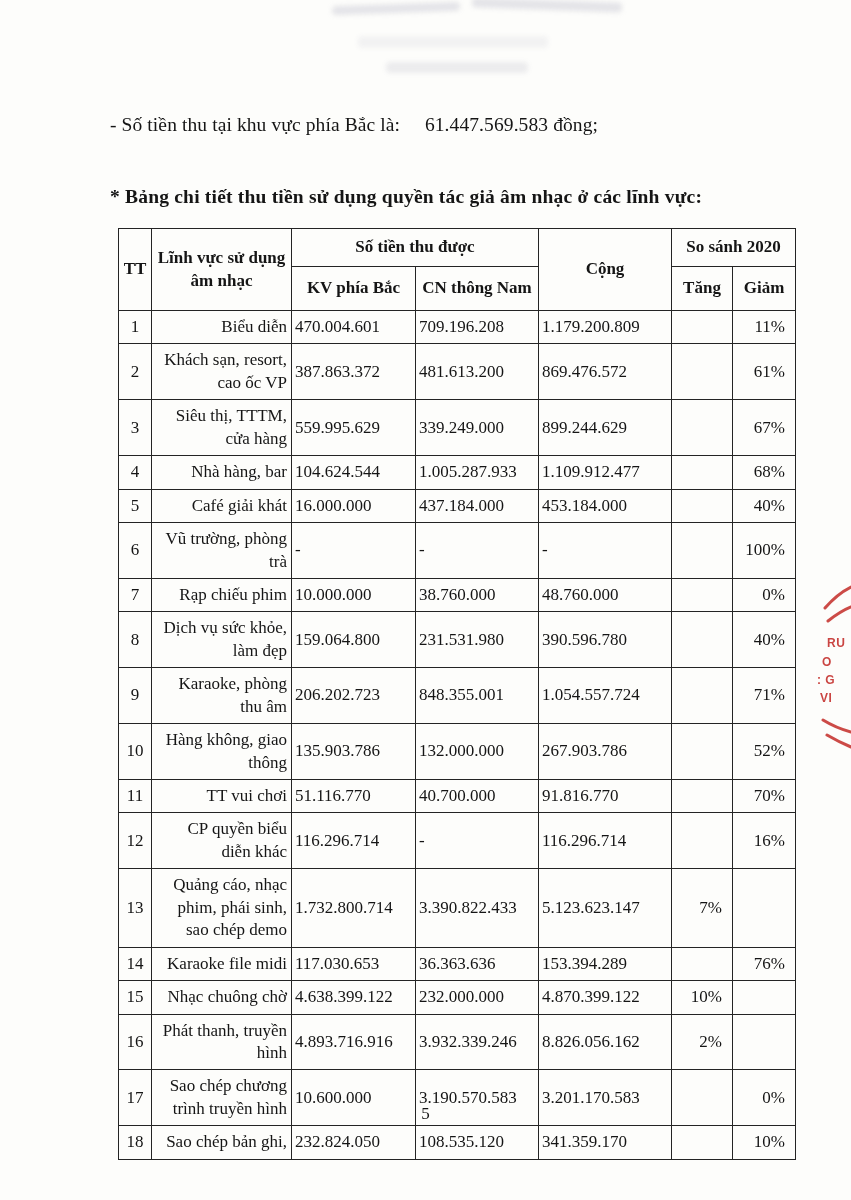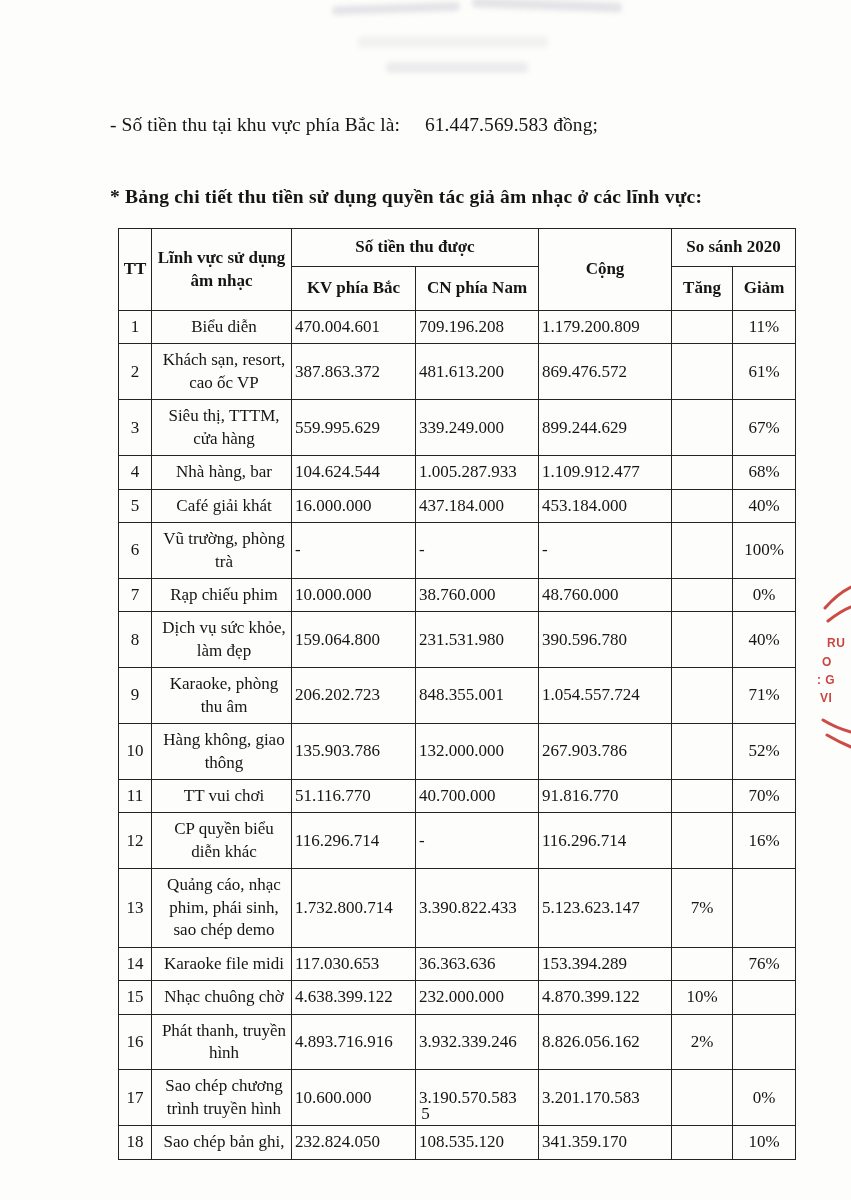--- a/index.html
+++ b/index.html
@@ -44,23 +44,23 @@
   table.revenue th, table.revenue td {
     border:1.4px solid #242424;
     vertical-align:middle;
     line-height:1.32;
   }
   table.revenue th { font-weight:bold; text-align:center; padding:4px 3px; }
   tr.hrow1 th { height:38px; }
   tr.hrow2 th { height:44px; }
 
   td.c-tt    { text-align:center; }
-  td.c-field { text-align:center; padding:5px 4px 5px 9px; }
+  td.c-field { text-align:right; padding:5px 4px 5px 9px; }
   td.c-num   { text-align:left; padding:5px 9px 5px 3px; }
-  td.c-pct   { text-align:center; padding:5px 2px; }
+  td.c-pct   { text-align:right; padding:5px 10px; }
   table.revenue tbody td { height:33px; }
 
   .page-number {
     position:absolute; left:0; top:1104px; width:100%;
     text-align:center; font-size:17px;
   }
 
   .stamp {
     position:absolute; left:813px; top:581px;
     width:38px; height:180px;
@@ -100,21 +100,21 @@
     <thead>
       <tr class="hrow1">
         <th rowspan="2">TT</th>
         <th rowspan="2">Lĩnh vực sử dụng âm nhạc</th>
         <th colspan="2">Số tiền thu được</th>
         <th rowspan="2">Cộng</th>
         <th colspan="2">So sánh 2020</th>
       </tr>
       <tr class="hrow2">
         <th>KV phía Bắc</th>
-        <th>CN phía Nam</th>
+        <th>CN thông Nam</th>
         <th>Tăng</th>
         <th>Giảm</th>
       </tr>
     </thead>
     <tbody>
         <tr>
       <td class="c-tt">1</td>
       <td class="c-field">Biểu diễn</td>
       <td class="c-num">470.004.601</td>
       <td class="c-num">709.196.208</td>

